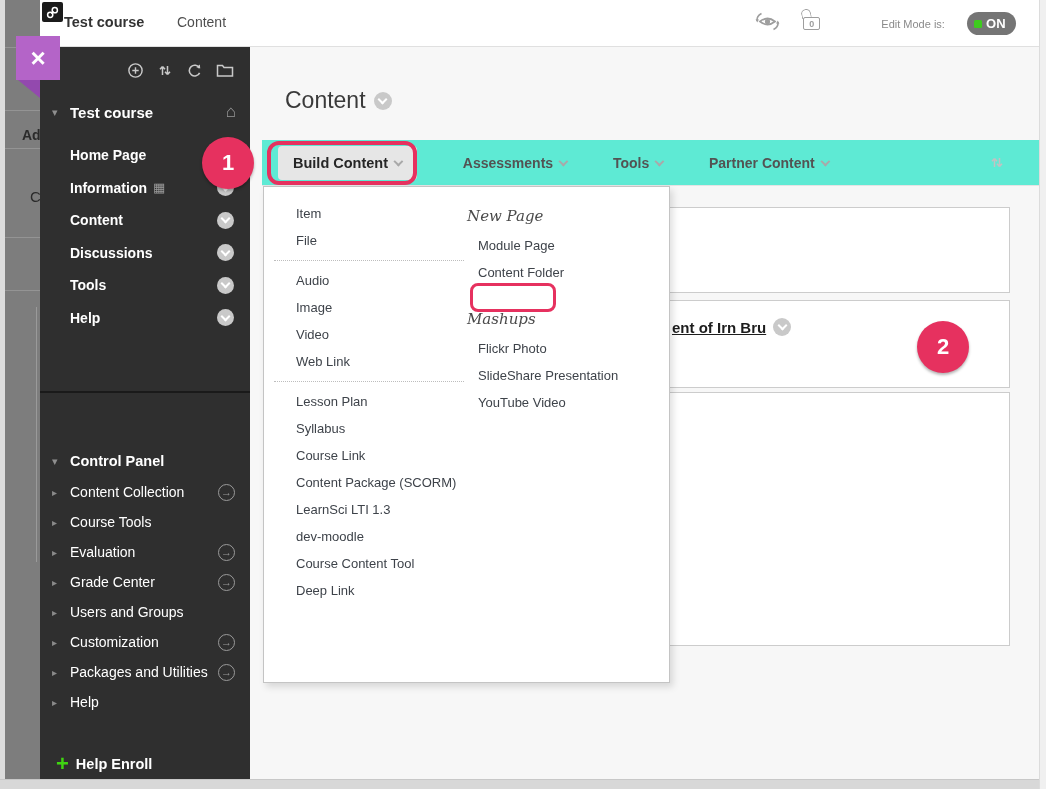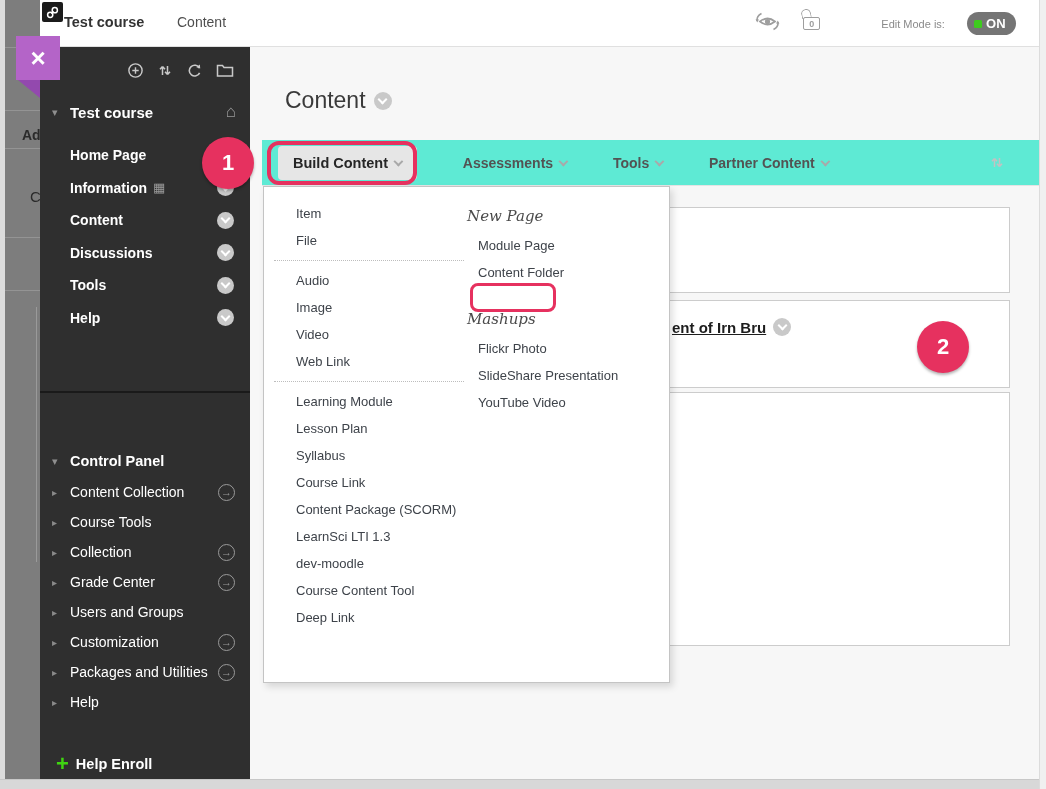--- a/index.html
+++ b/index.html
@@ -245,21 +245,21 @@
         <i class="tri">▸</i>
         <span class="lbl">Content Collection</span>
         <span class="arr-circ">→</span>
       </li>
       <li>
         <i class="tri">▸</i>
         <span class="lbl">Course Tools</span>
       </li>
       <li>
         <i class="tri">▸</i>
-        <span class="lbl">Collection</span>
+        <span class="lbl">Evaluation</span>
         <span class="arr-circ">→</span>
       </li>
       <li>
         <i class="tri">▸</i>
         <span class="lbl">Grade Center</span>
         <span class="arr-circ">→</span>
       </li>
       <li>
         <i class="tri">▸</i>
         <span class="lbl">Users and Groups</span>
@@ -333,21 +333,20 @@
     <div class="dropdown">
       <div class="dd-col dd-left">
         <div class="dd-item">Item</div>
         <div class="dd-item">File</div>
         <div class="dd-sep"></div>
         <div class="dd-item">Audio</div>
         <div class="dd-item">Image</div>
         <div class="dd-item">Video</div>
         <div class="dd-item">Web Link</div>
         <div class="dd-sep"></div>
-        <div class="dd-item">Learning Module</div>
         <div class="dd-item">Lesson Plan</div>
         <div class="dd-item">Syllabus</div>
         <div class="dd-item">Course Link</div>
         <div class="dd-item">Content Package (SCORM)</div>
         <div class="dd-item">LearnSci LTI 1.3</div>
         <div class="dd-item">dev-moodle</div>
         <div class="dd-item">Course Content Tool</div>
         <div class="dd-item">Deep Link</div>
       </div>
       <div class="dd-col dd-right">

